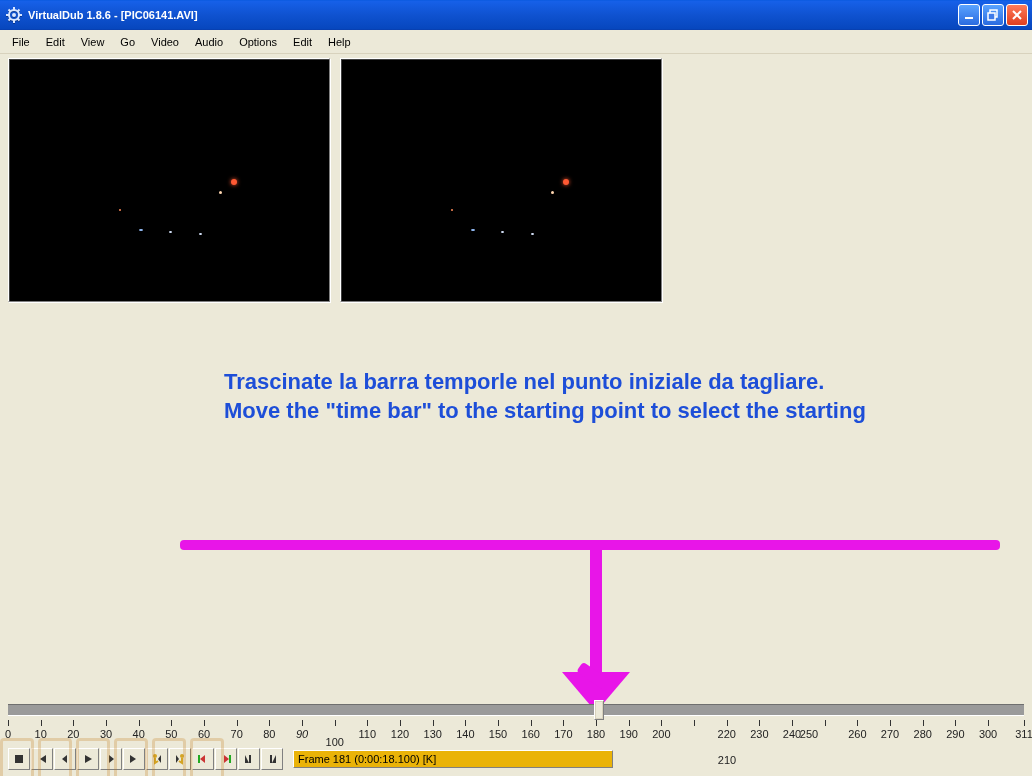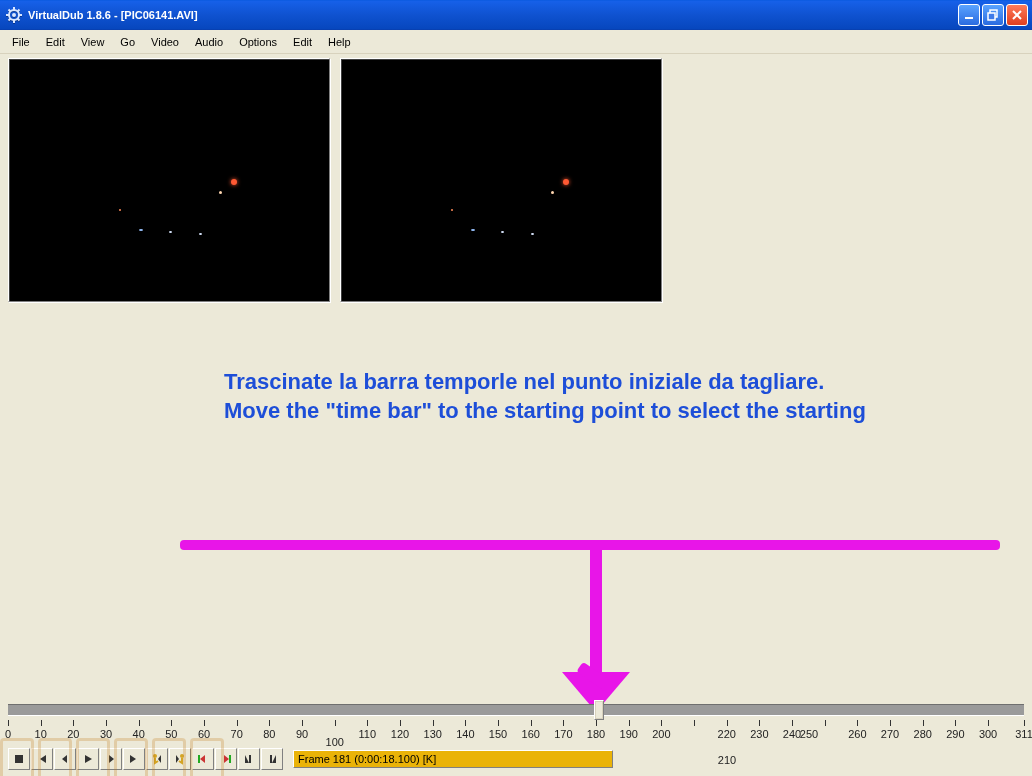--- a/index.html
+++ b/index.html
@@ -161,21 +161,21 @@
           <div class="ruler-label" style="left: 130.675px;">40</div>
           <div class="ruler-tick" style="left: 163.344px;"></div>
           <div class="ruler-label" style="left: 163.344px;">50</div>
           <div class="ruler-tick" style="left: 196.013px;"></div>
           <div class="ruler-label" style="left: 196.013px;">60</div>
           <div class="ruler-tick" style="left: 228.682px;"></div>
           <div class="ruler-label" style="left: 228.682px;">70</div>
           <div class="ruler-tick" style="left: 261.35px;"></div>
           <div class="ruler-label" style="left: 261.35px;">80</div>
           <div class="ruler-tick" style="left: 294.019px;"></div>
-          <div class="ruler-label" style="left: 294.019px;">90</div>
+          <div class="ruler-label" style="left: 294.019px; font-style: italic;">90</div>
           <div class="ruler-tick" style="left: 326.688px;"></div>
           <div class="ruler-label" style="left: 326.688px; margin-top: 8px;">100</div>
           <div class="ruler-tick" style="left: 359.357px;"></div>
           <div class="ruler-label" style="left: 359.357px;">110</div>
           <div class="ruler-tick" style="left: 392.026px;"></div>
           <div class="ruler-label" style="left: 392.026px;">120</div>
           <div class="ruler-tick" style="left: 424.695px;"></div>
           <div class="ruler-label" style="left: 424.695px;">130</div>
           <div class="ruler-tick" style="left: 457.363px;"></div>
           <div class="ruler-label" style="left: 457.363px;">140</div>

